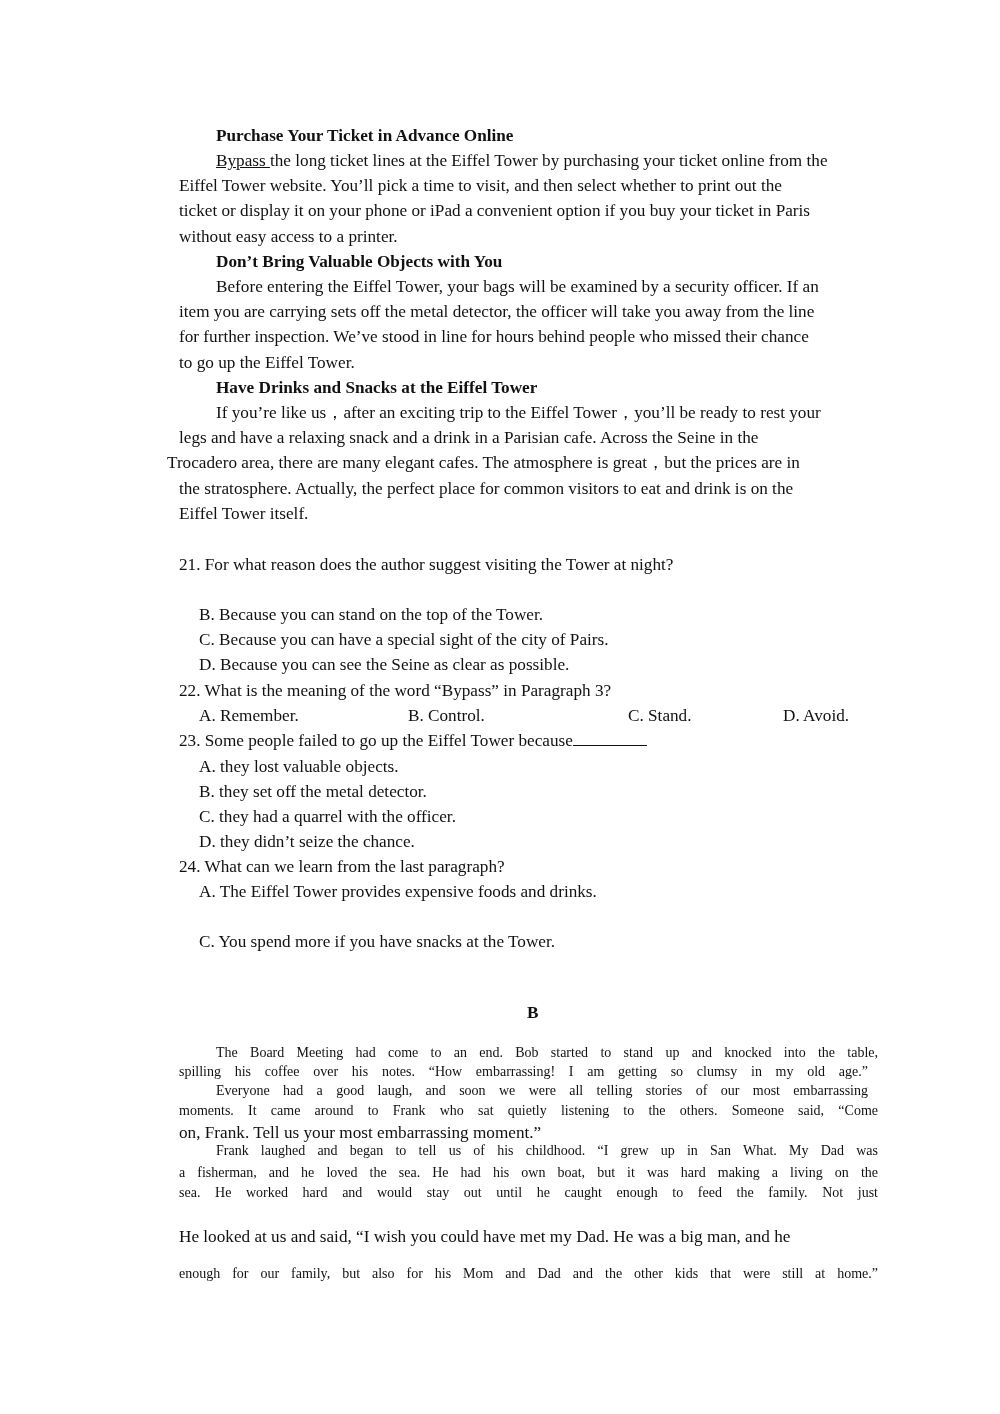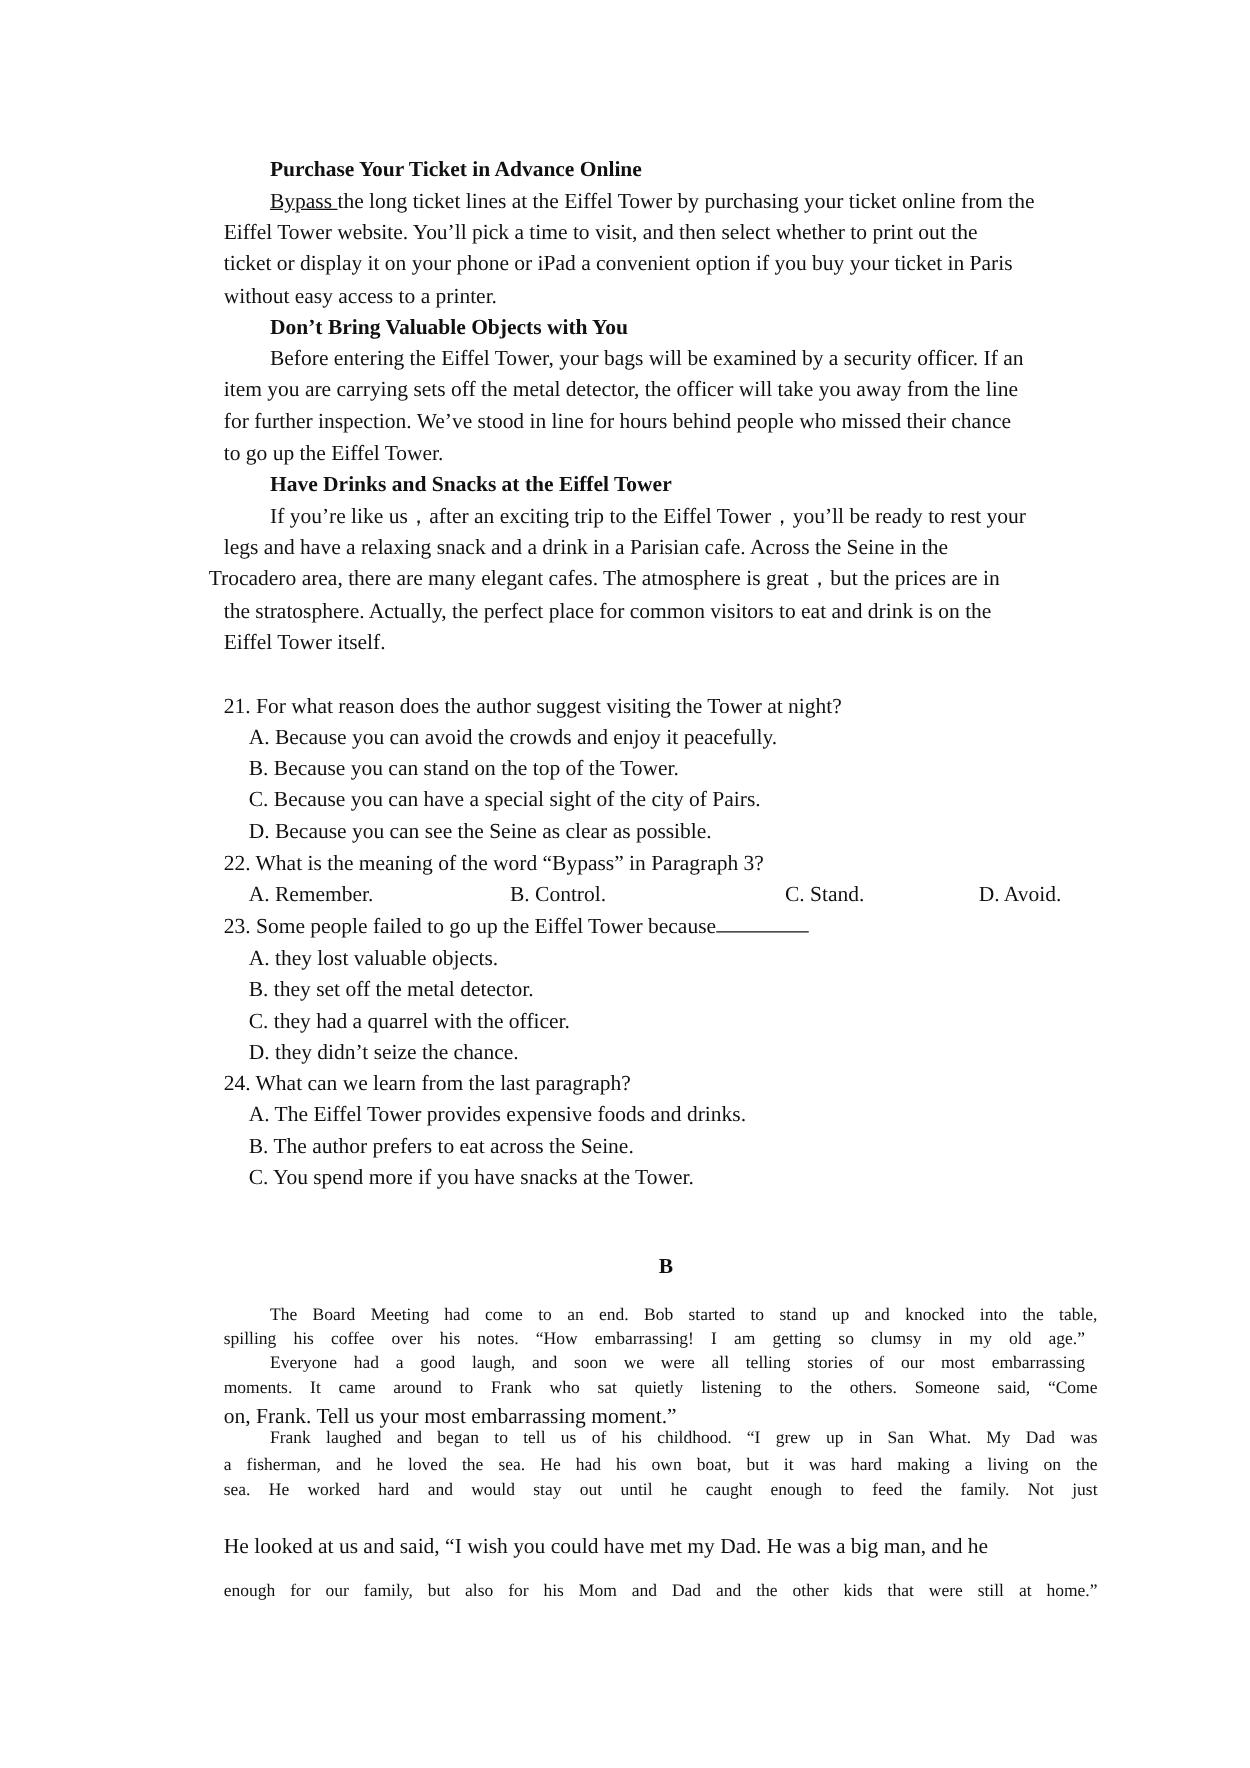--- a/index.html
+++ b/index.html
@@ -30,40 +30,38 @@
   <div class="line" style="left:151px; top:353px;">to go up the Eiffel Tower.</div>
 
   <div class="line bold" style="left:188px; top:378px;">Have Drinks and Snacks at the Eiffel Tower</div>
   <div class="line" style="left:188px; top:403px;">If you’re like us，after an exciting trip to the Eiffel Tower，you’ll be ready to rest your</div>
   <div class="line" style="left:151px; top:428px;">legs and have a relaxing snack and a drink in a Parisian cafe. Across the Seine in the</div>
   <div class="line" style="left:139px; top:453px;">Trocadero area, there are many elegant cafes. The atmosphere is great，but the prices are in</div>
   <div class="line" style="left:151px; top:479px;">the stratosphere. Actually, the perfect place for common visitors to eat and drink is on the</div>
   <div class="line" style="left:151px; top:504px;">Eiffel Tower itself.</div>
 
   <div class="line" style="left:151px; top:555px;">21. For what reason does the author suggest visiting the Tower at night?</div>
-  <div class="line" style="left:171px; top:580px;">A. Because you can avoid the crowds and enjoy it peacefully.</div>
   <div class="line" style="left:171px; top:605px;">B. Because you can stand on the top of the Tower.</div>
   <div class="line" style="left:171px; top:630px;">C. Because you can have a special sight of the city of Pairs.</div>
   <div class="line" style="left:171px; top:655px;">D. Because you can see the Seine as clear as possible.</div>
 
   <div class="line" style="left:151px; top:681px;">22. What is the meaning of the word “Bypass” in Paragraph 3?</div>
   <div class="line" style="left:171px; top:706px;">A. Remember.</div>
   <div class="line" style="left:380px; top:706px;">B. Control.</div>
   <div class="line" style="left:600px; top:706px;">C. Stand.</div>
   <div class="line" style="left:755px; top:706px;">D. Avoid.</div>
 
   <div class="line" style="left:151px; top:731px;"><span>23. Some people failed to go up the Eiffel Tower because</span><span class="blank"></span></div>
   <div class="line" style="left:171px; top:757px;">A. they lost valuable objects.</div>
   <div class="line" style="left:171px; top:782px;">B. they set off the metal detector.</div>
   <div class="line" style="left:171px; top:807px;">C. they had a quarrel with the officer.</div>
   <div class="line" style="left:171px; top:832px;">D. they didn’t seize the chance.</div>
 
   <div class="line" style="left:151px; top:857px;">24. What can we learn from the last paragraph?</div>
   <div class="line" style="left:171px; top:882px;">A. The Eiffel Tower provides expensive foods and drinks.</div>
-  <div class="line" style="left:171px; top:907px;">B. The author prefers to eat across the Seine.</div>
   <div class="line" style="left:171px; top:932px;">C. You spend more if you have snacks at the Tower.</div>
 
   <div class="line bold" style="left:499px; top:1003px;">B</div>
 
   <div class="just" style="left:188px; top:1043px; width:662px;">The Board Meeting had come to an end. Bob started to stand up and knocked into the table,</div>
   <div class="just" style="left:151px; top:1062px; width:689px;">spilling his coffee over his notes. “How embarrassing! I am getting so clumsy in my old age.”</div>
   <div class="just" style="left:188px; top:1081px; width:652px;">Everyone had a good laugh, and soon we were all telling stories of our most embarrassing</div>
   <div class="just" style="left:151px; top:1101px; width:699px;">moments. It came around to Frank who sat quietly listening to the others. Someone said, “Come</div>
   <div class="line" style="left:151px; top:1123px;">on, Frank. Tell us your most embarrassing moment.”</div>
   <div class="just" style="left:188px; top:1141px; width:662px;">Frank laughed and began to tell us of his childhood. “I grew up in San What. My Dad was</div>

